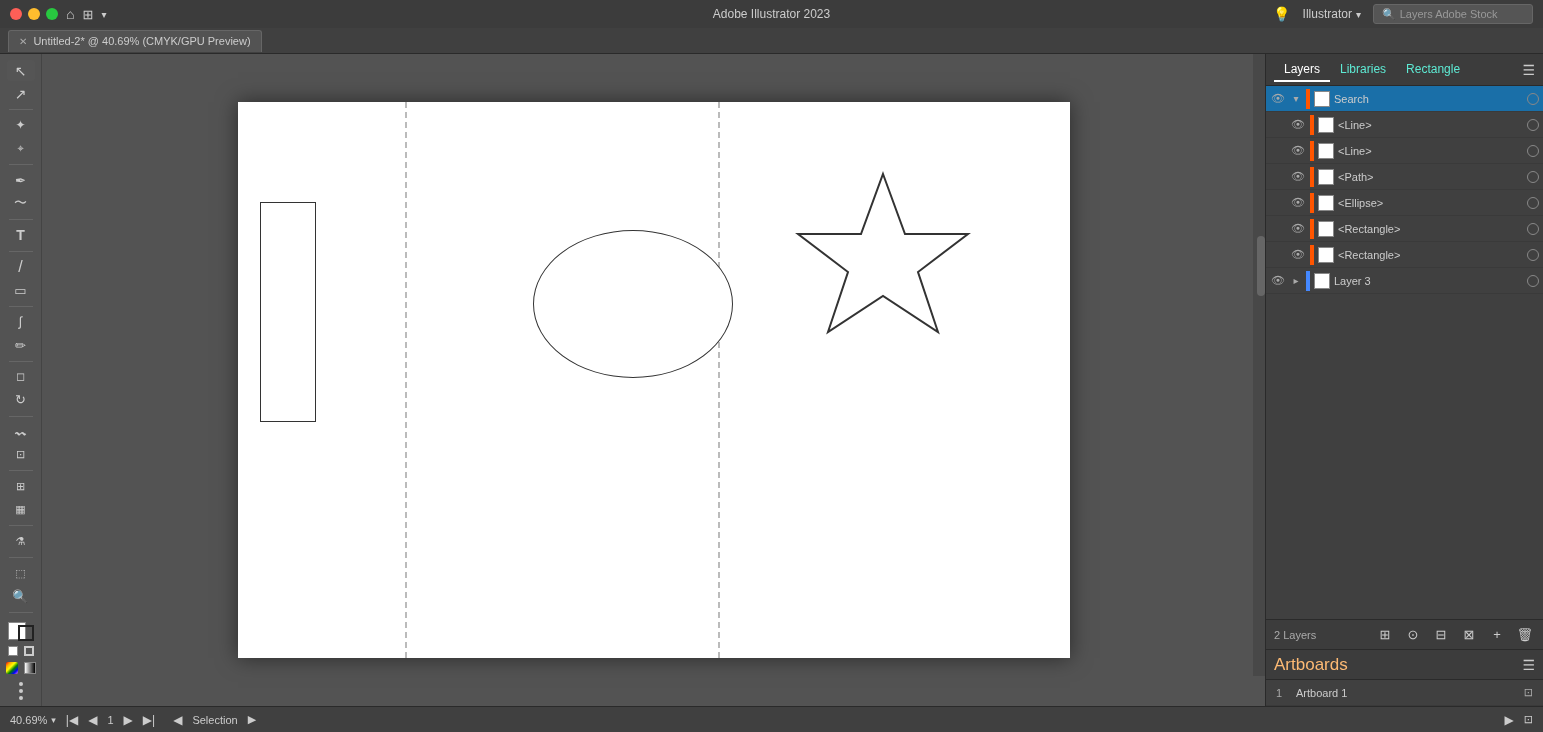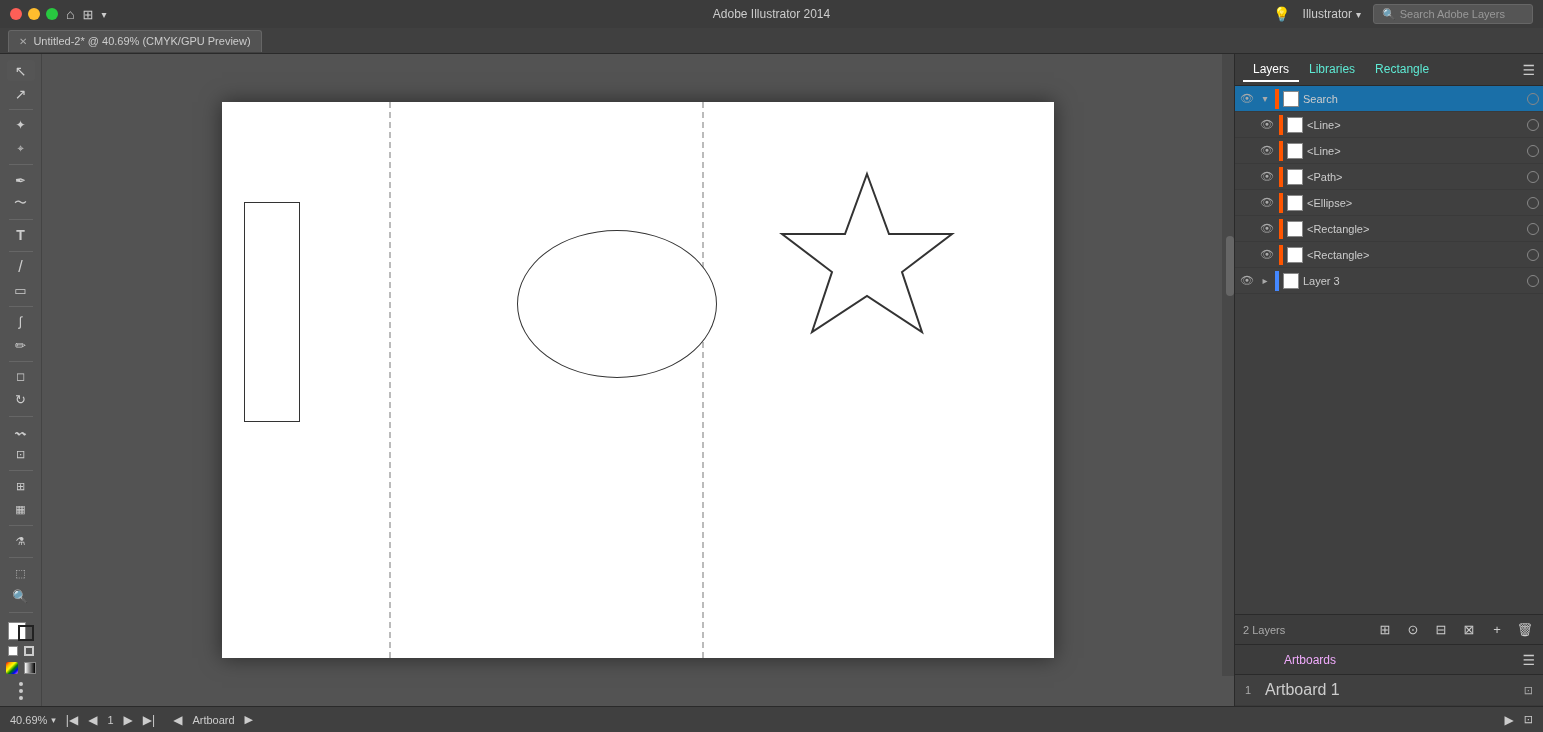--- a/index.html
+++ b/index.html
@@ -125,21 +125,21 @@
       border-radius: 50%;
     }
     .shape-star {
       position: absolute;
       left: 545px; top: 62px;
       width: 200px; height: 200px;
     }
 
     
     .right-panel {
-      width: 309px;
+      width: 278px;
       background: #404040;
       display: flex; flex-direction: column;
       flex-shrink: 0;
       border-left: 1px solid #2a2a2a;
     }
     .panel-tabs {
       display: flex; align-items: center;
       background: #3c3c3c;
       border-bottom: 1px solid #2a2a2a;
       height: 32px;
@@ -176,28 +176,28 @@
     .layers-btn { color: #ccc; font-size: 13px; cursor: pointer; width: 20px; height: 20px; display: flex; align-items: center; justify-content: center; }
 
     
     .artboards-panel {
       border-top: 1px solid #2a2a2a;
     }
     .artboards-header {
       height: 30px; background: #3c3c3c; display: flex; align-items: center; padding: 0 8px;
       border-bottom: 1px solid #2a2a2a;
     }
-    .artboards-title { font-size: 12px; color: #f0abfc; flex: 1; margin-left: 41px; }
+    .artboards-title { font-size: 17px; color: #fdba74; flex: 1; }
     .artboards-menu { color: #ccc; cursor: pointer; font-size: 14px; }
     .artboard-item {
       display: flex; align-items: center; padding: 6px 10px; gap: 8px;
       border-bottom: 1px solid #3a3a3a;
     }
     .artboard-num { font-size: 11px; color: #aaa; width: 12px; }
-    .artboard-name { font-size: 16px; color: #ccc; flex: 1; }
+    .artboard-name { font-size: 11px; color: #ccc; flex: 1; }
     .artboard-icon { color: #aaa; font-size: 11px; }
 
     
     .canvas-scrollbar-v {
       position: absolute; right: 0; top: 0; bottom: 30px;
       width: 12px; background: #484848;
     }
     .scroll-thumb {
       width: 8px; height: 60px; background: #666; border-radius: 4px;
       margin: 2px; position: absolute; top: 180px; left: 2px;
@@ -224,31 +224,31 @@
       <div class="tl tl-red"></div>
       <div class="tl tl-yellow"></div>
       <div class="tl tl-green"></div>
     </div>
 
     <span style="color:#ccc;font-size:14px;">⌂</span>
     <span style="color:#ccc;font-size:13px;">⊞</span>
     <span style="color:#ccc;font-size:10px;">▾</span>
   </div>
   <div class="titlebar-center">
-    <span>Adobe Illustrator 2014</span>
+    <span>Adobe Illustrator 2023</span>
   </div>
   <div class="titlebar-right">
     <span style="color:#ccc;font-size:14px;">💡</span>
     <div class="workspace-selector">
       <span>Illustrator</span>
       <span style="font-size:10px;">▾</span>
     </div>
     <div class="search-stock">
       <span style="font-size:11px;">🔍</span>
-      <span style="color:#999;font-size:11px;">Search Adobe Layers</span>
+      <span style="color:#999;font-size:11px;">Layers Adobe Stock</span>
     </div>
   </div>
 </div>
 
 <div class="tabbar">
   <div class="tab">
     <span class="tab-close">✕</span>
     <span>Untitled-2* @ 40.69% (CMYK/GPU Preview)</span>
   </div>
 </div>
@@ -444,17 +444,17 @@
   <div class="zoom-control">
     <span>40.69%</span>
     <span style="font-size:9px;">▾</span>
   </div>
   <span class="nav-btn">|◀</span>
   <span class="nav-btn">◀</span>
   <span class="page-num">1</span>
   <span class="nav-btn">▶</span>
   <span class="nav-btn">▶|</span>
   <span class="nav-btn" style="margin-left:8px;">◀</span>
-  <span class="selection-label">Artboard</span>
+  <span class="selection-label">Selection</span>
   <span class="status-arrow">▶</span>
   <span class="nav-btn" style="margin-left:auto;">▶</span>
   <div style="color:#ccc;font-size:11px;cursor:pointer;">⊡</div>
 </div>
 
 </body></html>

